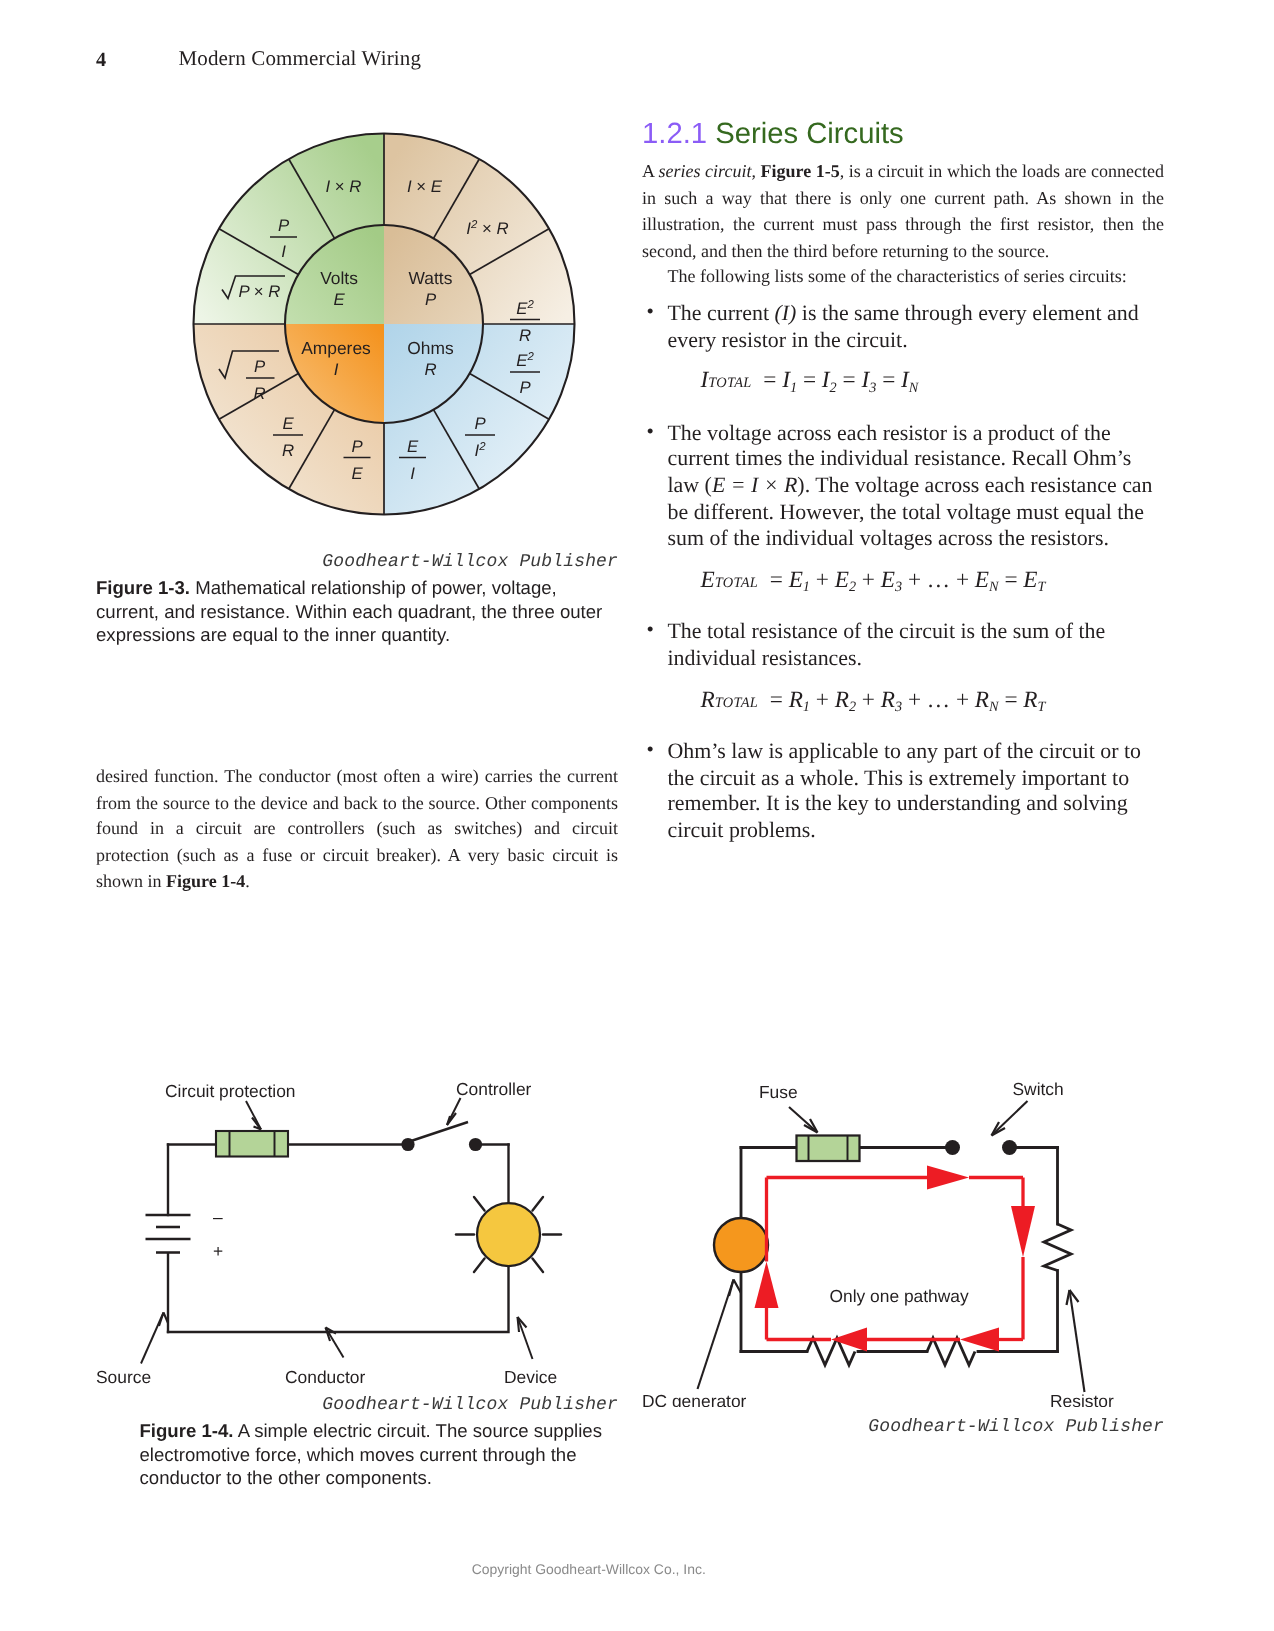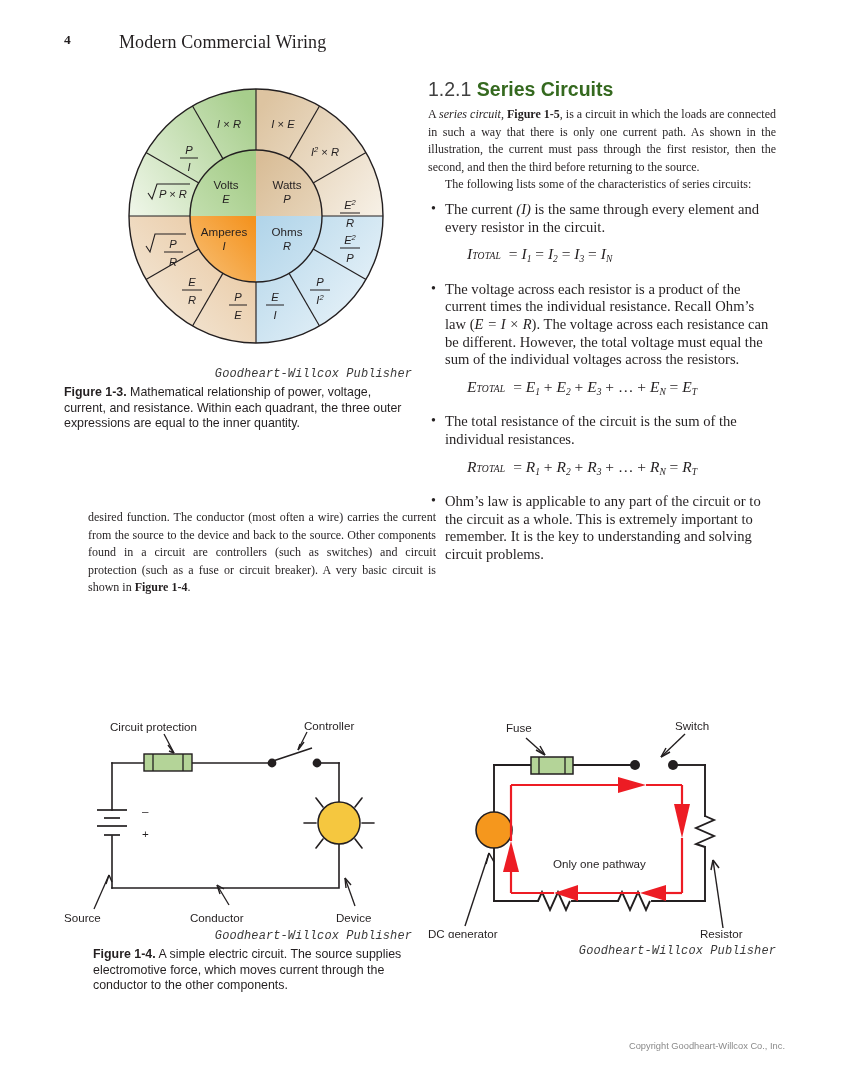--- a/index.html
+++ b/index.html
@@ -7,39 +7,39 @@
     width:849px;height:1087px;background:#ffffff;
     font-family:"Liberation Serif",serif;color:#231f20;
     position:relative;overflow:hidden;
   }
   .page{position:absolute;left:0;top:0;width:849px;height:1087px;}
 
   
   .runhead{position:absolute;left:64px;top:32px;width:400px;height:22px;}
   .runhead .folio{font-family:"Liberation Serif",serif;font-weight:bold;font-size:13.5px;
     position:absolute;left:0;top:0;}
-  .runhead .booktitle{font-family:"Liberation Serif",serif;font-size:18px;
+  .runhead .booktitle{font-family:"Liberation Serif",serif;font-size:14px;
     position:absolute;left:55px;top:0;letter-spacing:.1px;}
   .col-right{position:absolute;left:428px;top:78px;width:348px;}
 
   
   .body-p{
     font-family:"Liberation Serif",serif;font-size:12px;line-height:17.6px;
     text-align:justify;margin:0;
     -webkit-hyphens:none;hyphens:none;
   }
   .body-p.indent{text-indent:17px;}
   .body-p b{font-weight:bold;}
   .body-p i{font-style:italic;}
 
   
   .sec-head{font-family:"Liberation Sans",sans-serif;font-size:19.5px;line-height:23px;
     color:#3f7030;margin:0 0 5px 0;}
-  .sec-head .num{font-weight:normal;color:#404040;}
-  .sec-head .ttl{font-weight:bold;color:#35691f;}
+  .sec-head .num{font-weight:normal;color:#8b5cf6;}
+  .sec-head .ttl{font-weight:normal;color:#35691f;}
 
   
   ul.chars{list-style:none;margin:7px 0 0 0;padding:0;}
   ul.chars li{position:relative;padding-left:17px;margin-bottom:10px;
     font-family:"Liberation Serif",serif;font-size:14.6px;line-height:17.6px;}
   ul.chars li .bullet{position:absolute;left:3px;top:-1px;font-size:14px;}
 
   
   .eq{font-family:"Liberation Serif",serif;font-style:italic;font-size:15.5px;
     margin:9px 0 12px 22px;white-space:nowrap;}
@@ -47,21 +47,21 @@
   .eq .sm{font-size:9.6px;font-style:italic;letter-spacing:.2px;}
   .eq .op{font-style:normal;}
 
   
   .credit{font-family:Liberation Mono, monospace;font-style:italic;font-size:12px;
     color:#3a3a3a;text-align:right;letter-spacing:.1px;}
   .fcap{font-family:"Liberation Sans",sans-serif;font-size:12.4px;line-height:15.6px;
     color:#231f20;margin-top:3px;}
   .fcap b{font-weight:bold;}
 
-  .copyright{position:absolute;left:0;top:1041px;width:785px;text-align:right;
+  .copyright{position:absolute;left:0;top:1041px;width:785px;text-align:center;
     font-family:"Liberation Sans",sans-serif;font-size:9.3px;color:#8a8a8a;}
 
   
   .wheel-wrap{position:absolute;left:128px;top:88px;width:256px;height:256px;}
   .wheel-wrap svg{display:block;}
   .wtxt-i{font-family:"Liberation Sans",sans-serif;font-style:italic;font-size:11.2px;fill:#231f20;}
   .wtxt-c{font-family:"Liberation Sans",sans-serif;font-size:11.6px;fill:#231f20;}
 
   
   .fig4{position:absolute;left:64px;top:712px;width:348px;height:218px;}
@@ -224,21 +224,21 @@
   </div>
 
   <div style="position:absolute;left:64px;top:367px;width:348px;">
     <div class="credit">Goodheart-Willcox Publisher</div>
   </div>
   <div style="position:absolute;left:64px;top:382px;width:348px;" class="fcap">
     <b>Figure 1-3.</b>
     <span>Mathematical relationship of power, voltage, current, and resistance. Within each quadrant, the three outer expressions are equal to the inner quantity.</span>
   </div>
 
-  <div style="position:absolute;left:64px;top:509px;width:348px;margin-left:24px;">
+  <div style="position:absolute;left:64px;top:509px;width:348px;">
     <p class="body-p"><span>desired function. The conductor (most often a wire) carries the current from the source to the device and back to the source. Other components found in a circuit are controllers (such as switches) and circuit protection (such as a fuse or circuit breaker). A very basic circuit is shown in </span><b>Figure 1-4</b><span>.</span></p>
   </div>
 
   <div class="col-right">
     <h2 class="sec-head">
       <span class="num">1.2.1</span>
       <span class="ttl">Series Circuits</span>
     </h2>
 
     <p class="body-p"><span>A </span><i>series circuit</i><span>, </span><b>Figure 1-5</b><span>, is a circuit in which the loads are connected in such a way that there is only one current path. As shown in the illustration, the current must pass through the first resistor, then the second, and then the third before returning to the source.</span></p>

